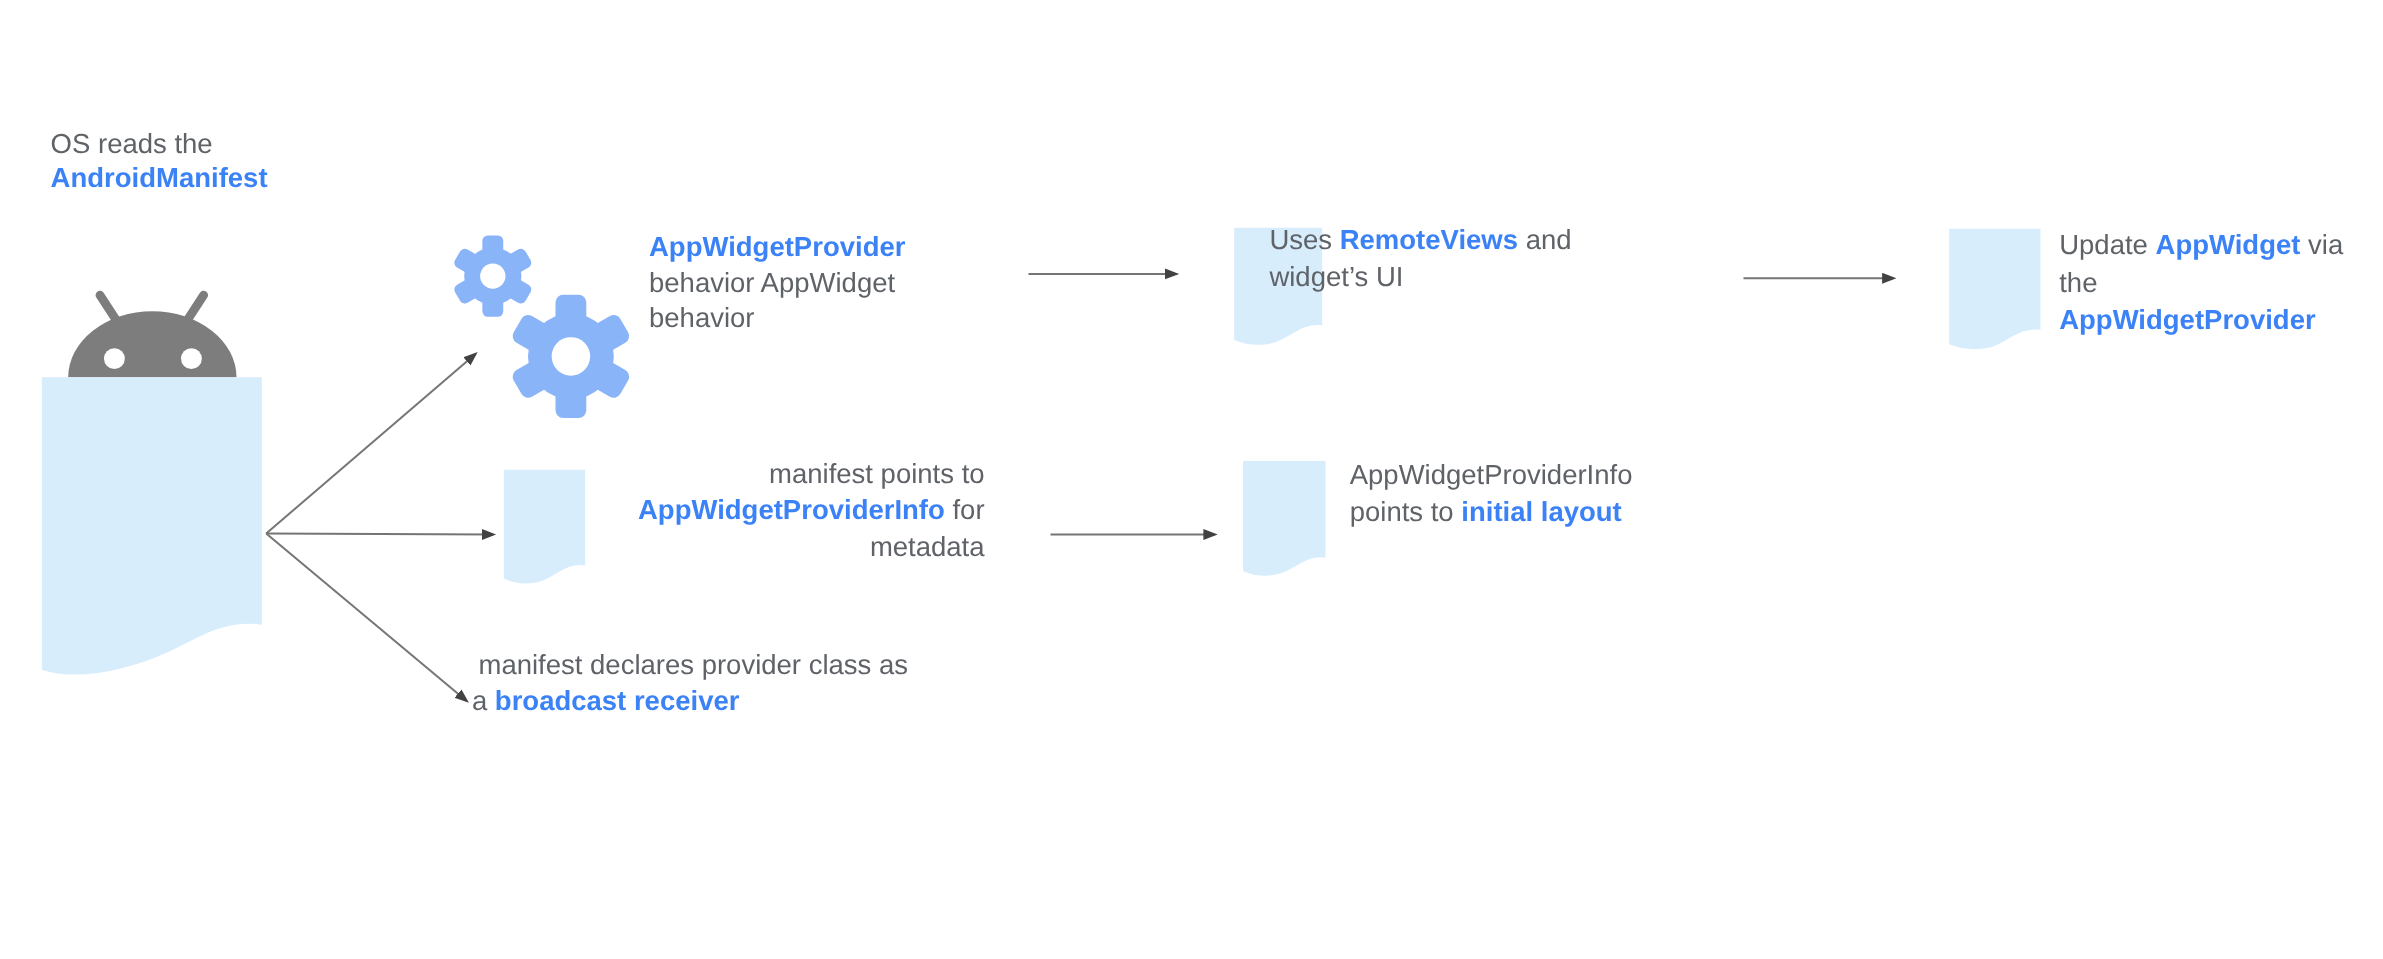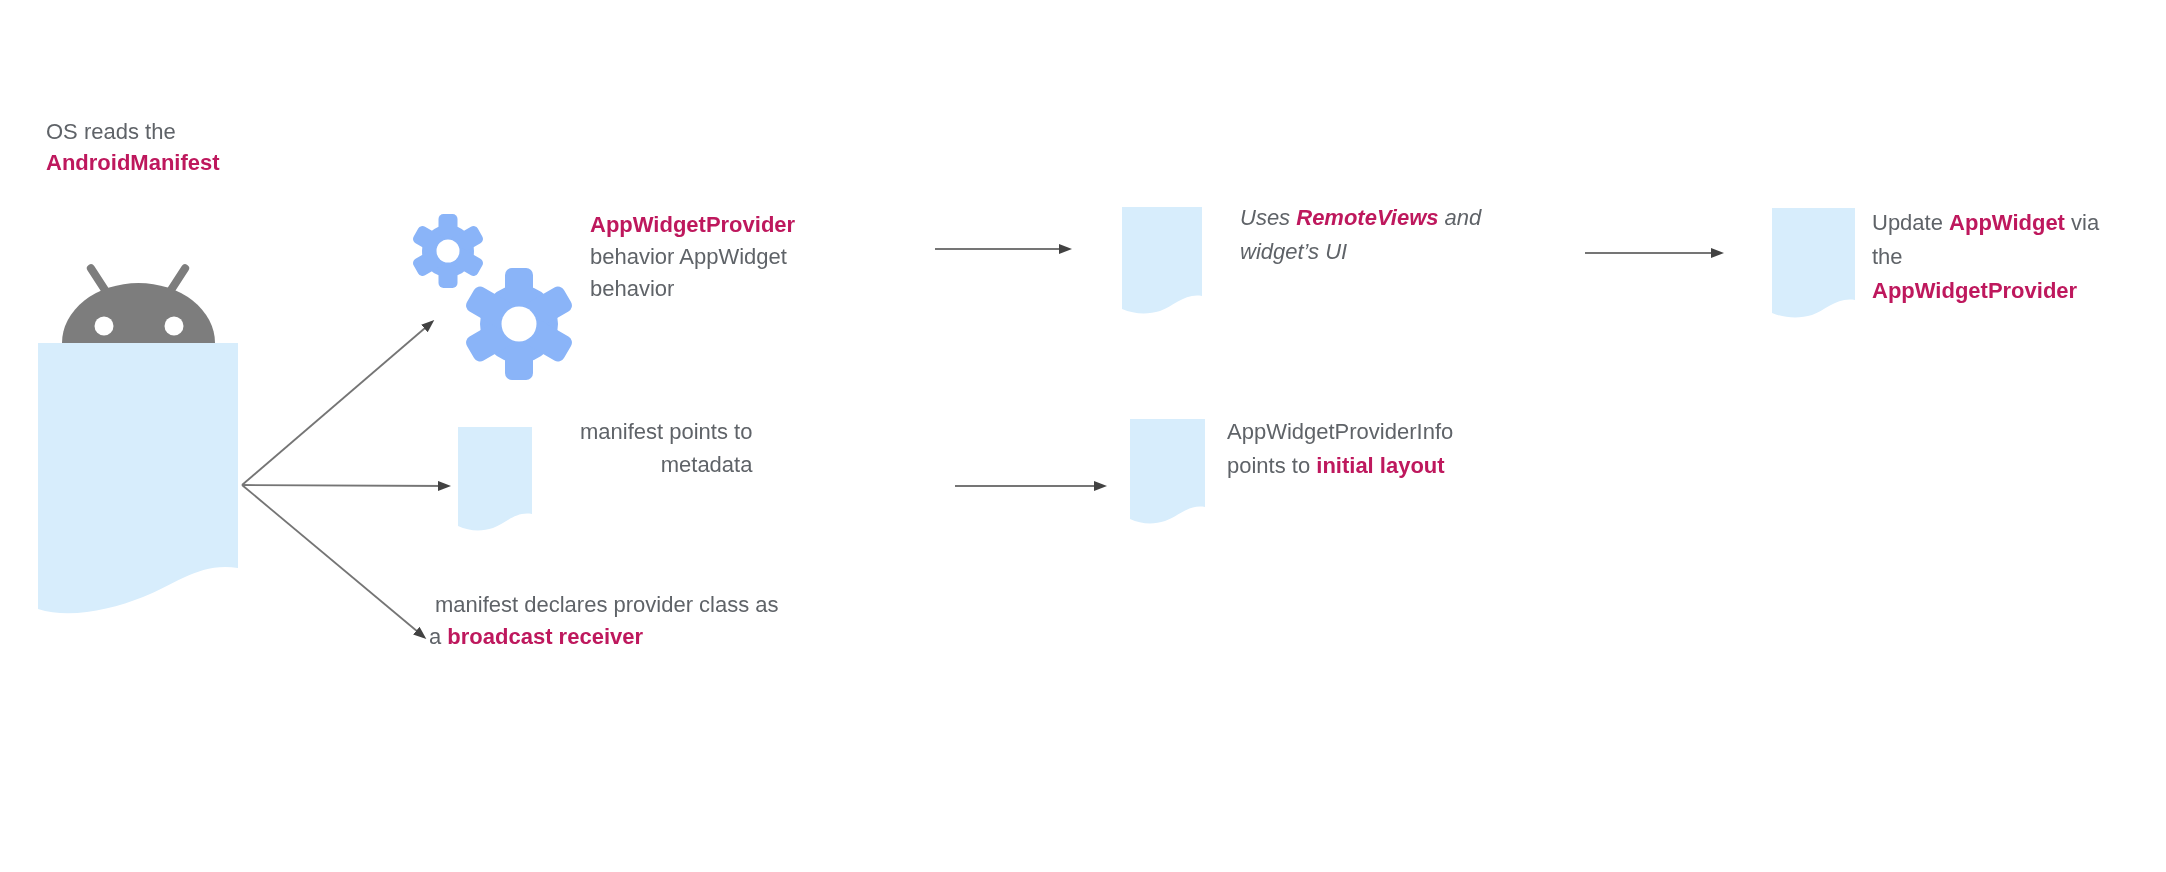--- a/index.html
+++ b/index.html
@@ -12,27 +12,27 @@
     font-family: "Liberation Sans", sans-serif;
     color: #5f6368;
   }
   .art {
     position: absolute;
     left: 0; top: 0;
     width: 2166px; height: 872px;
   }
   .lbl {
     position: absolute;
-    font-size: 22px;
+    font-size: 25px;
     color: #5f6368;
     white-space: nowrap;
   }
   .lbl .ln { display: block; }
   .em {
-    color: #be185d;
+    color: #3b82f6;
     font-weight: 700;
   }
   .lh31 { line-height: 31px; }
   .lh32 { line-height: 32px; }
   .lh33 { line-height: 33px; text-align: right; }
   .lh34 { line-height: 34px; }
 </style>
 </head>
 <body>
 
@@ -100,33 +100,34 @@
     <span class="ln"><span>OS reads the</span></span>
     <span class="ln"><span class="em">AndroidManifest</span></span>
   </div>
 
   <div class="lbl lh32" style="left:590px; top:209px;">
     <span class="ln"><span class="em">AppWidgetProvider</span></span>
     <span class="ln"><span>behavior AppWidget</span></span>
     <span class="ln"><span>behavior</span></span>
   </div>
 
-  <div class="lbl lh34" style="left:1240px; top:201px;font-style:italic;">
+  <div class="lbl lh34" style="left:1154px; top:201px;">
     <span class="ln"><span>Uses </span><span class="em">RemoteViews</span><span> and</span></span>
     <span class="ln"><span>widget’s UI</span></span>
   </div>
 
   <div class="lbl lh34" style="left:1872px; top:206px;">
     <span class="ln"><span>Update </span><span class="em">AppWidget</span><span> via</span></span>
     <span class="ln"><span>the</span></span>
     <span class="ln"><span class="em">AppWidgetProvider</span></span>
   </div>
 
   <div class="lbl lh33" style="left:580px; top:415px;">
     <span class="ln"><span>manifest points to</span></span>
+    <span class="ln"><span class="em">AppWidgetProviderInfo</span><span> for</span></span>
     <span class="ln"><span>metadata</span></span>
   </div>
 
   <div class="lbl lh34" style="left:1227px; top:415px;">
     <span class="ln"><span>AppWidgetProviderInfo</span></span>
     <span class="ln"><span>points to </span><span class="em">initial layout</span></span>
   </div>
 
   <div class="lbl lh32" style="left:429px; top:589px;">
     <span class="ln" style="padding-left:6px;"><span>manifest declares provider class as</span></span>

